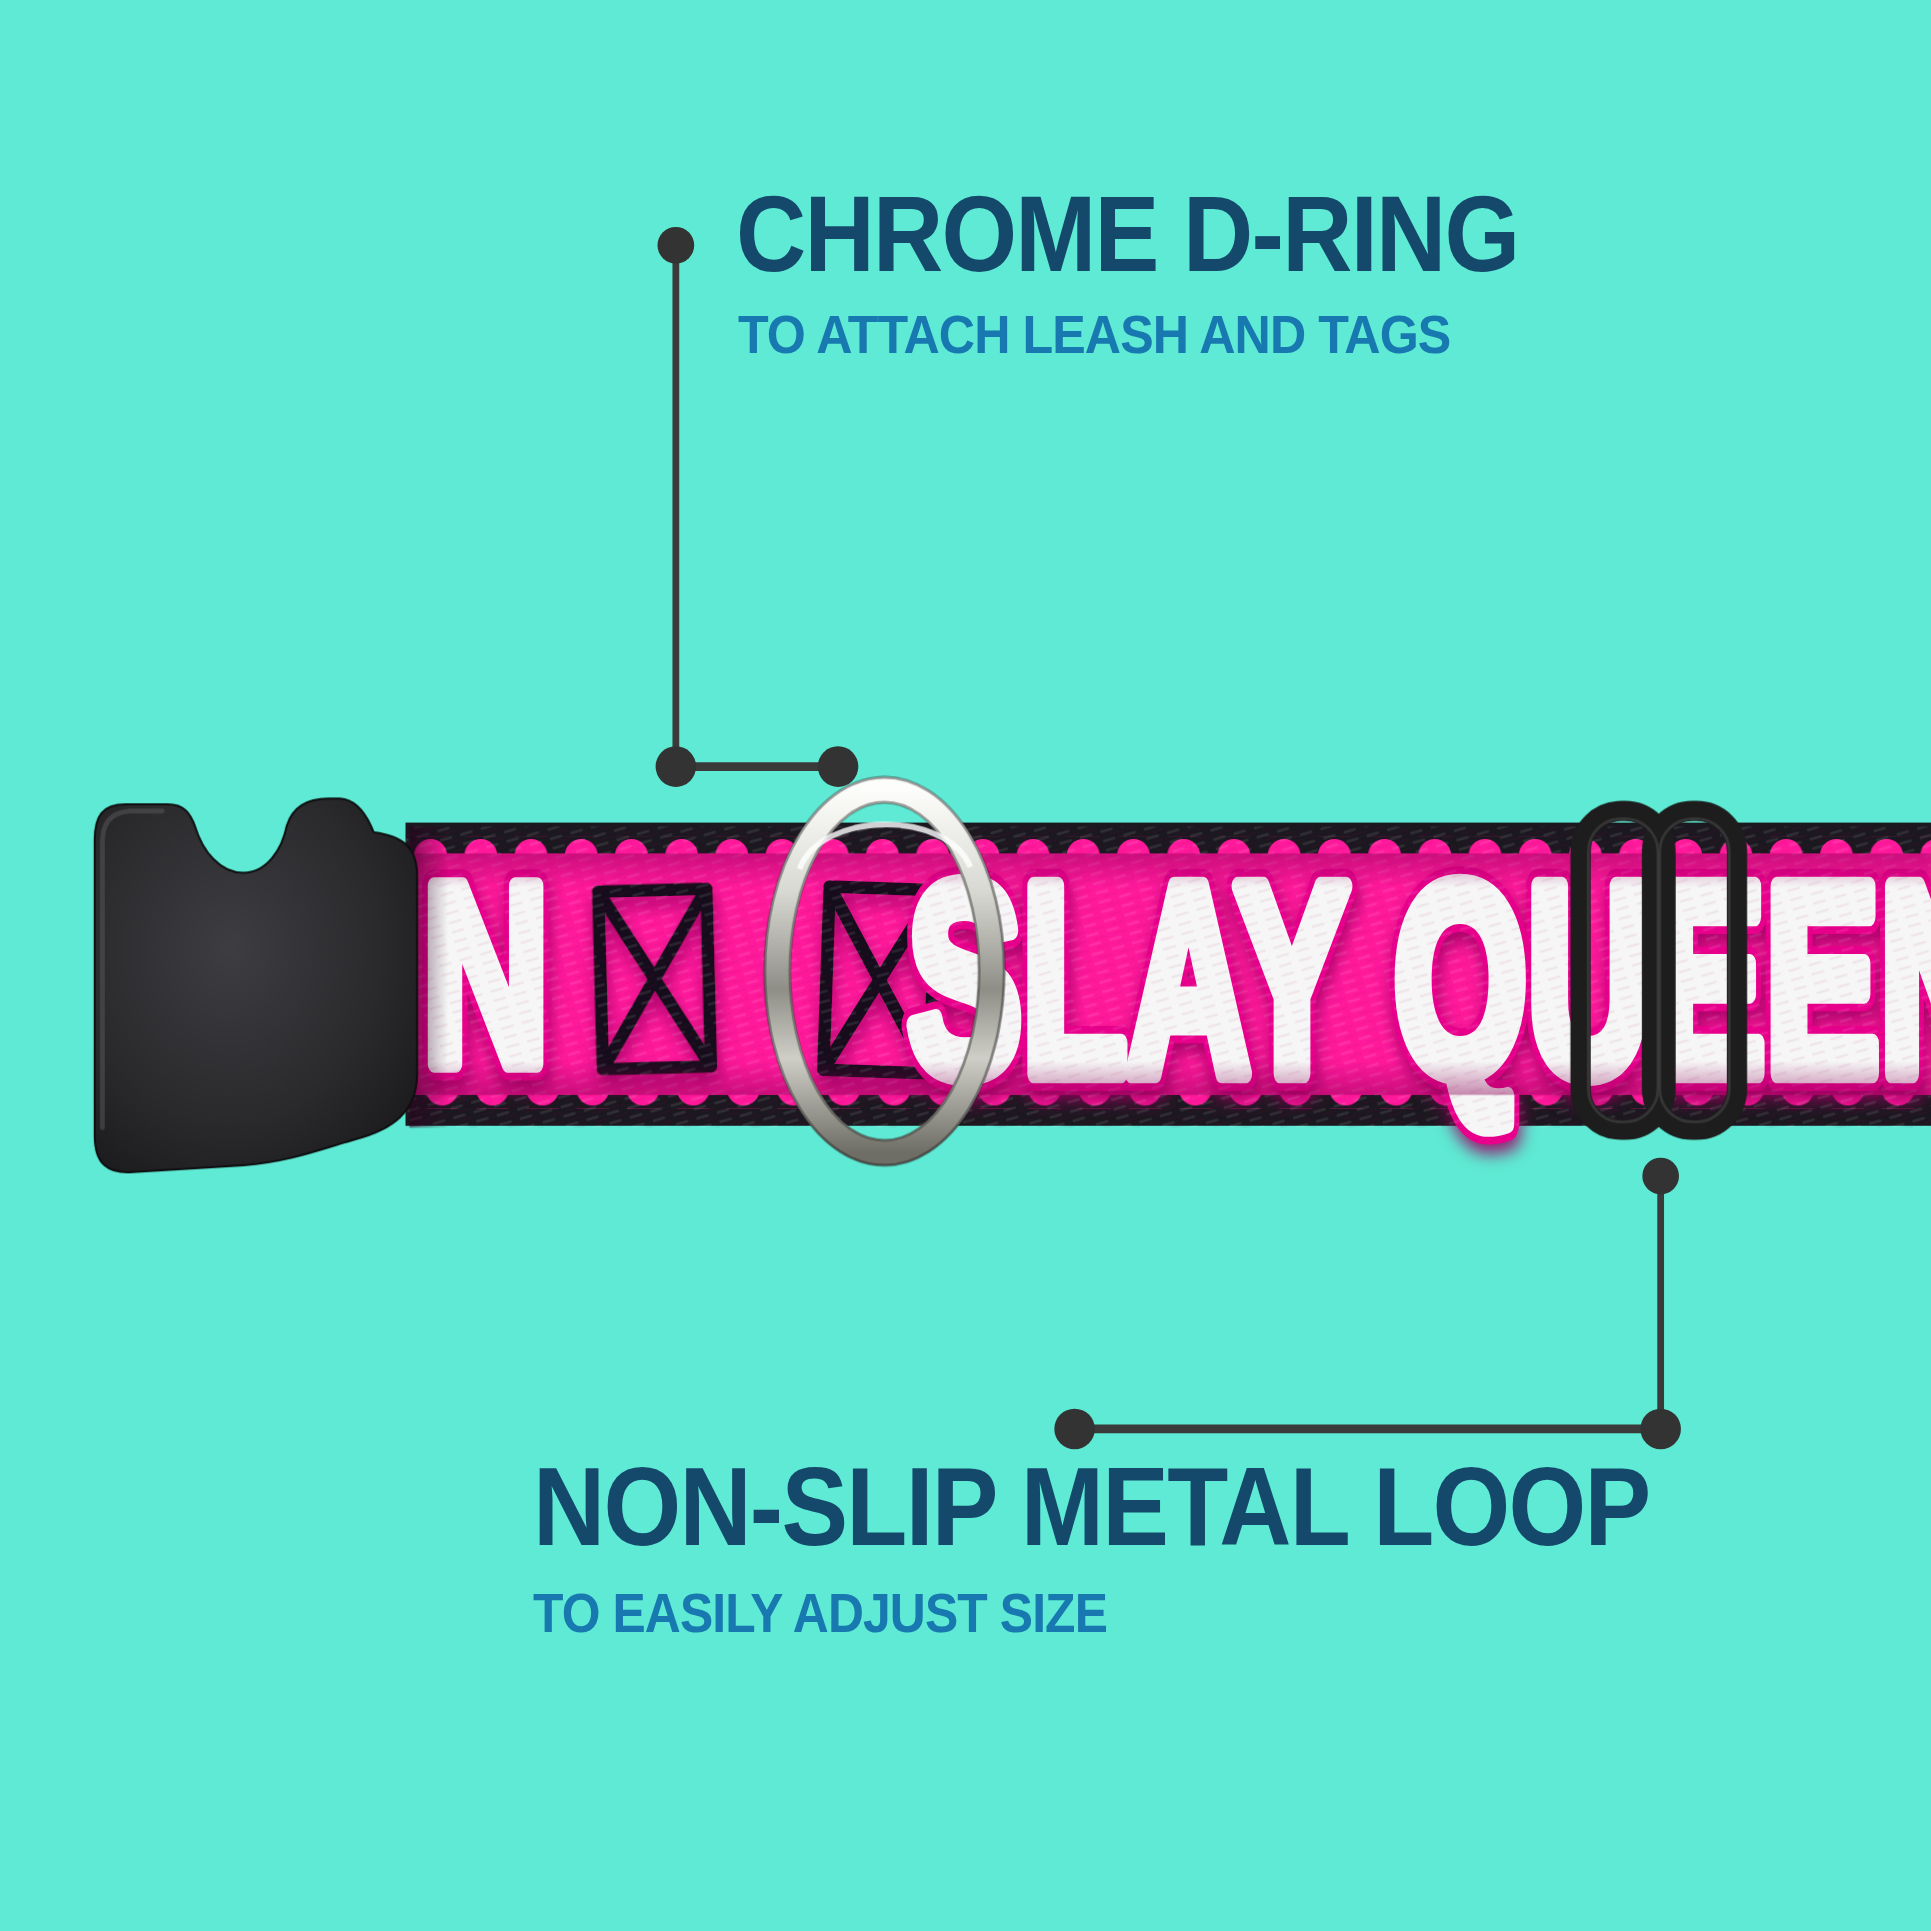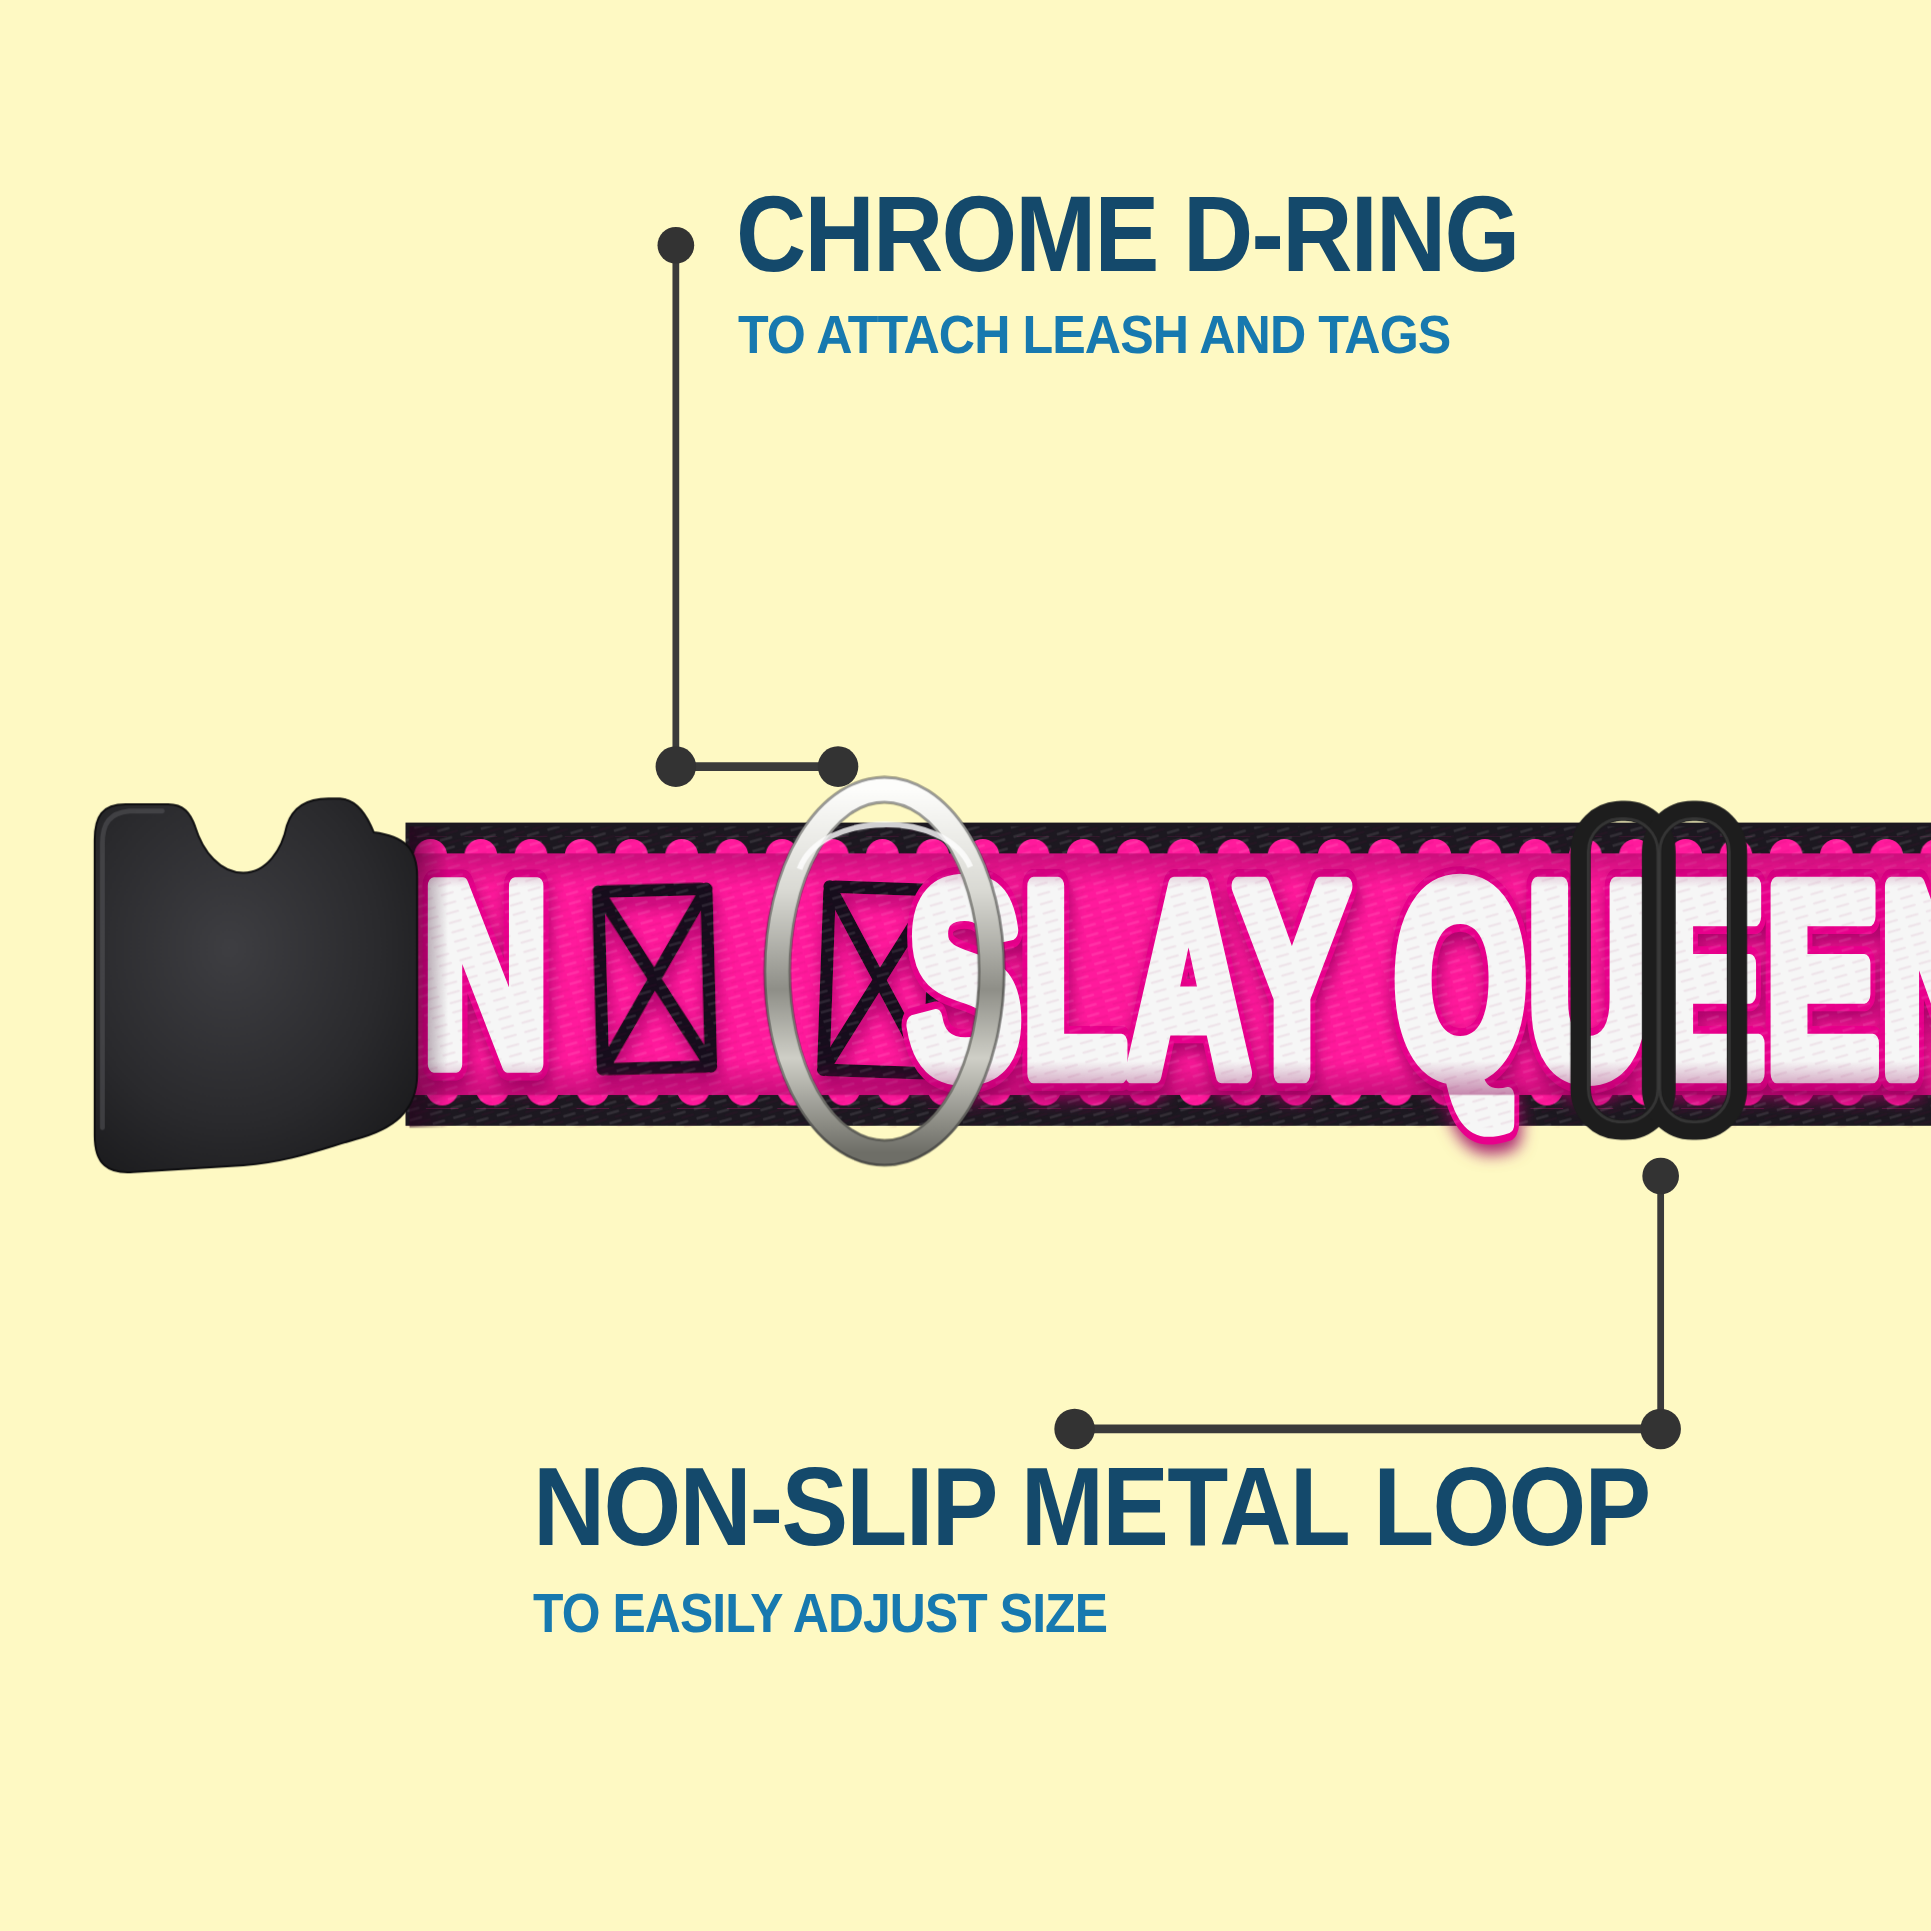--- a/index.html
+++ b/index.html
@@ -1,17 +1,17 @@
 <!DOCTYPE html>
 <html><head>
 <meta charset="utf-8">
 <style>
   html,body{margin:0;padding:0;background:#ffffff;}
   body{width:1931px;height:1931px;overflow:hidden;font-family:"Liberation Sans",sans-serif;}
-  .stage{position:relative;width:1931px;height:1931px;background:#fef9c3;}
+  .stage{position:relative;width:1931px;height:1931px;background:#5eead4;}
   .stage svg{position:absolute;left:0;top:0;}
   .co-text{position:absolute;line-height:1;white-space:nowrap;font-weight:bold;transform-origin:left top;}
   .co-title{color:#14496b;font-size:108px;letter-spacing:-1.9px;transform:scaleX(.90);}
   .co-sub{color:#1779af;font-size:54px;letter-spacing:-1px;transform:scaleX(.93);}
   .t-top{left:736px;top:180px;}
   .s-top{left:738px;top:307px;}
   .t-bottom{left:533px;top:1452px;font-size:111px;}
   .s-bottom{left:533px;top:1585px;font-size:56px;transform:scaleX(.89);}
 </style>
 </head>

